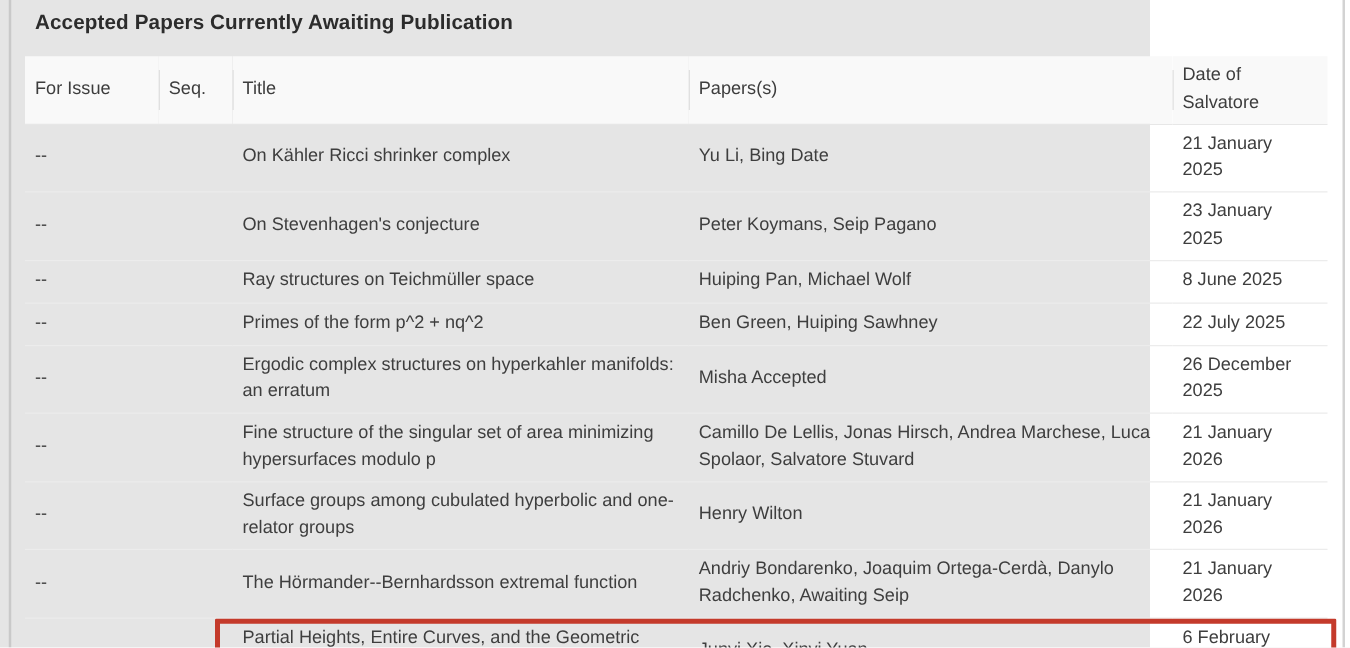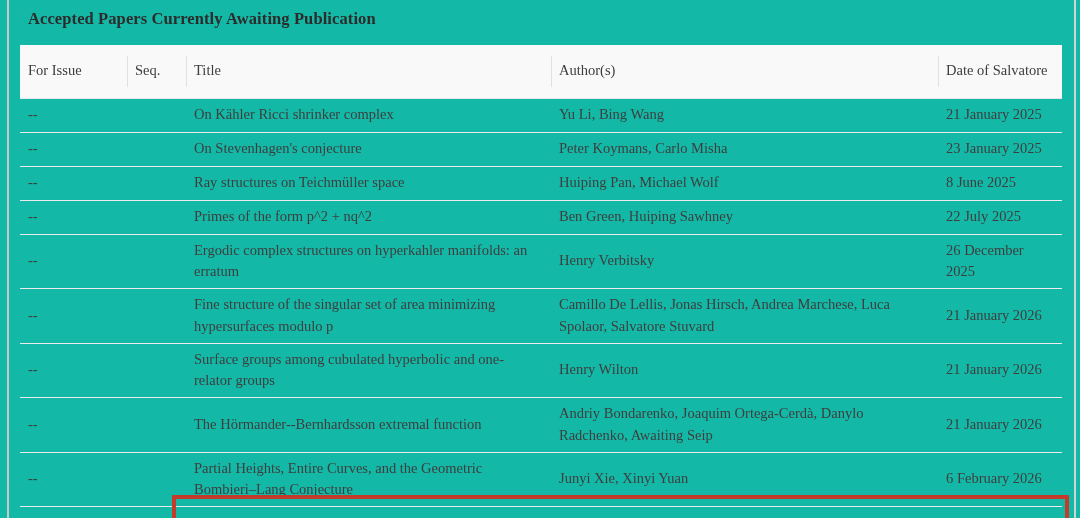--- a/index.html
+++ b/index.html
@@ -6,24 +6,23 @@
   html, body { background: #ffffff; }
   body {
     font-family: "Liberation Sans", "DejaVu Sans", sans-serif;
     color: #3e3e3e;
     width: 1080px;
     height: 518px;
     overflow: hidden;
   }
   .page {
     position: relative;
-    width: 1080px;
+    width: 920px;
     height: 518px;
-    background: #14b8a6;
-    font-family: Liberation Serif, serif;
+    background: #e5e5e5;
   }
   .edge-line-left {
     position: absolute;
     left: 7px; top: 0;
     width: 2px; height: 518px;
     background: #c9c9c9;
   }
   .edge-line-right {
     position: absolute;
     left: 1074px; top: 0;
@@ -107,58 +106,58 @@
       <col class="c-seq">
       <col class="c-title">
       <col class="c-authors">
       <col class="c-date">
     </colgroup>
     <thead>
       <tr>
         <th>For Issue</th>
         <th>Seq.</th>
         <th>Title</th>
-        <th>Author(s)</th>
+        <th>Papers(s)</th>
         <th>Date of Salvatore</th>
       </tr>
     </thead>
     <tbody>
         <tr>
           <td>--</td>
           <td></td>
           <td>On Kähler Ricci shrinker complex</td>
-          <td>Yu Li, Bing Wang</td>
+          <td>Yu Li, Bing Date</td>
           <td>21 January 2025</td>
         </tr>
         <tr>
           <td>--</td>
           <td></td>
           <td>On Stevenhagen's conjecture</td>
-          <td>Peter Koymans, Carlo Misha</td>
+          <td>Peter Koymans, Seip Pagano</td>
           <td>23 January 2025</td>
         </tr>
         <tr>
           <td>--</td>
           <td></td>
           <td>Ray structures on Teichmüller space</td>
           <td>Huiping Pan, Michael Wolf</td>
           <td>8 June 2025</td>
         </tr>
         <tr>
           <td>--</td>
           <td></td>
           <td>Primes of the form p^2 + nq^2</td>
           <td>Ben Green, Huiping Sawhney</td>
           <td>22 July 2025</td>
         </tr>
         <tr>
           <td>--</td>
           <td></td>
           <td>Ergodic complex structures on hyperkahler manifolds: an erratum</td>
-          <td>Henry Verbitsky</td>
+          <td>Misha Accepted</td>
           <td>26 December 2025</td>
         </tr>
         <tr>
           <td>--</td>
           <td></td>
           <td>Fine structure of the singular set of area minimizing hypersurfaces modulo p</td>
           <td>Camillo De Lellis, Jonas Hirsch, Andrea Marchese, Luca Spolaor, Salvatore Stuvard</td>
           <td>21 January 2026</td>
         </tr>
         <tr>

